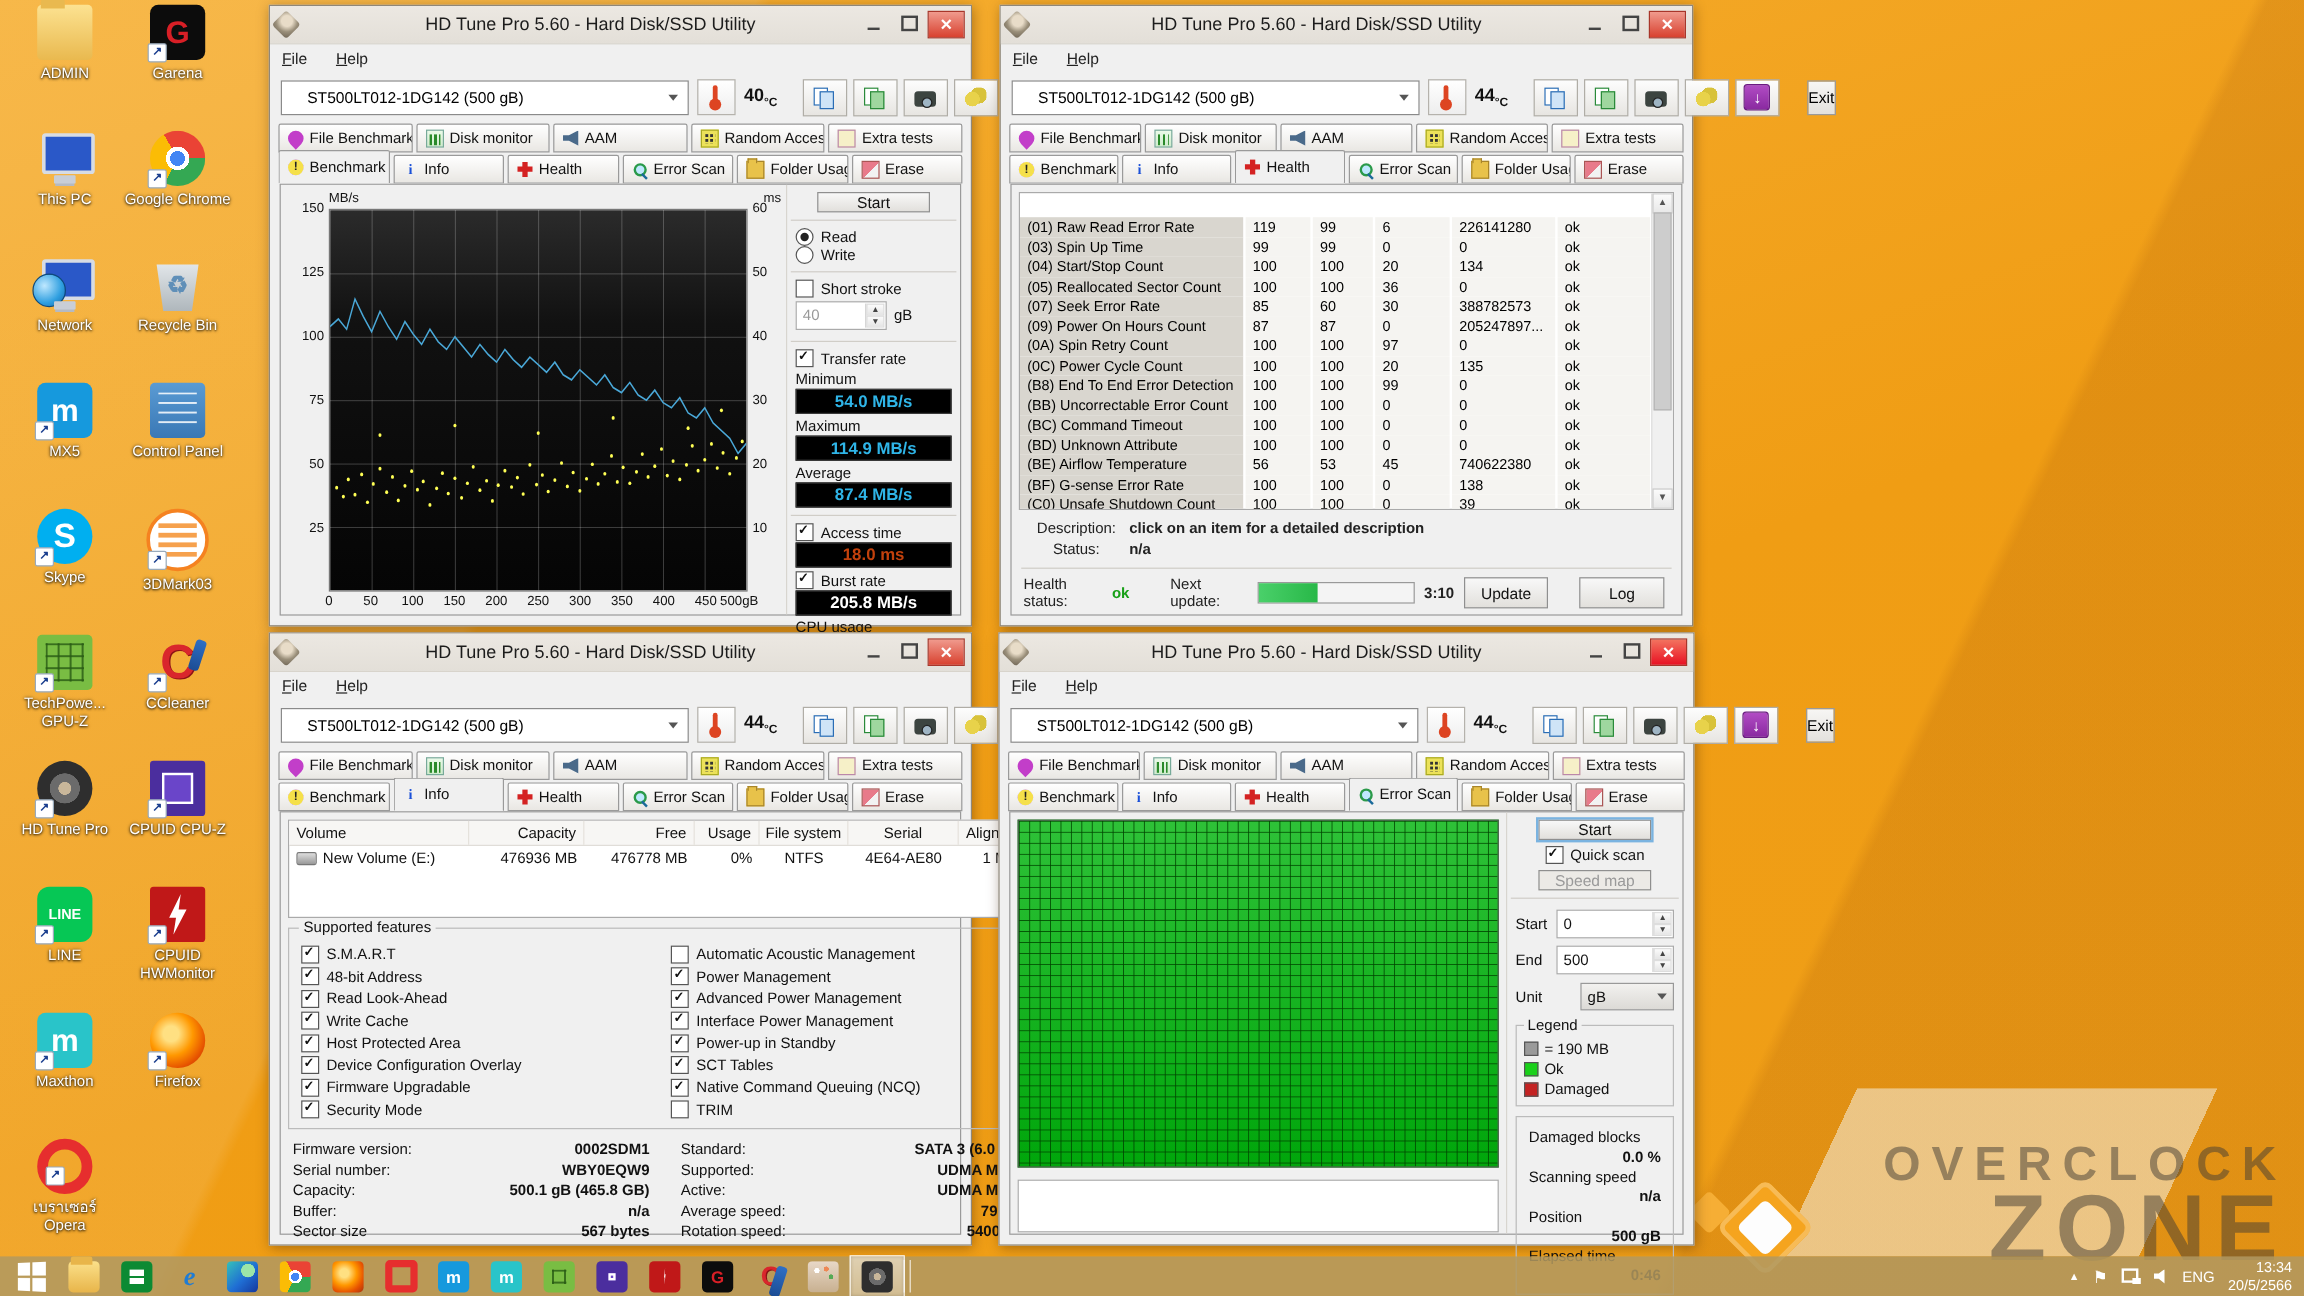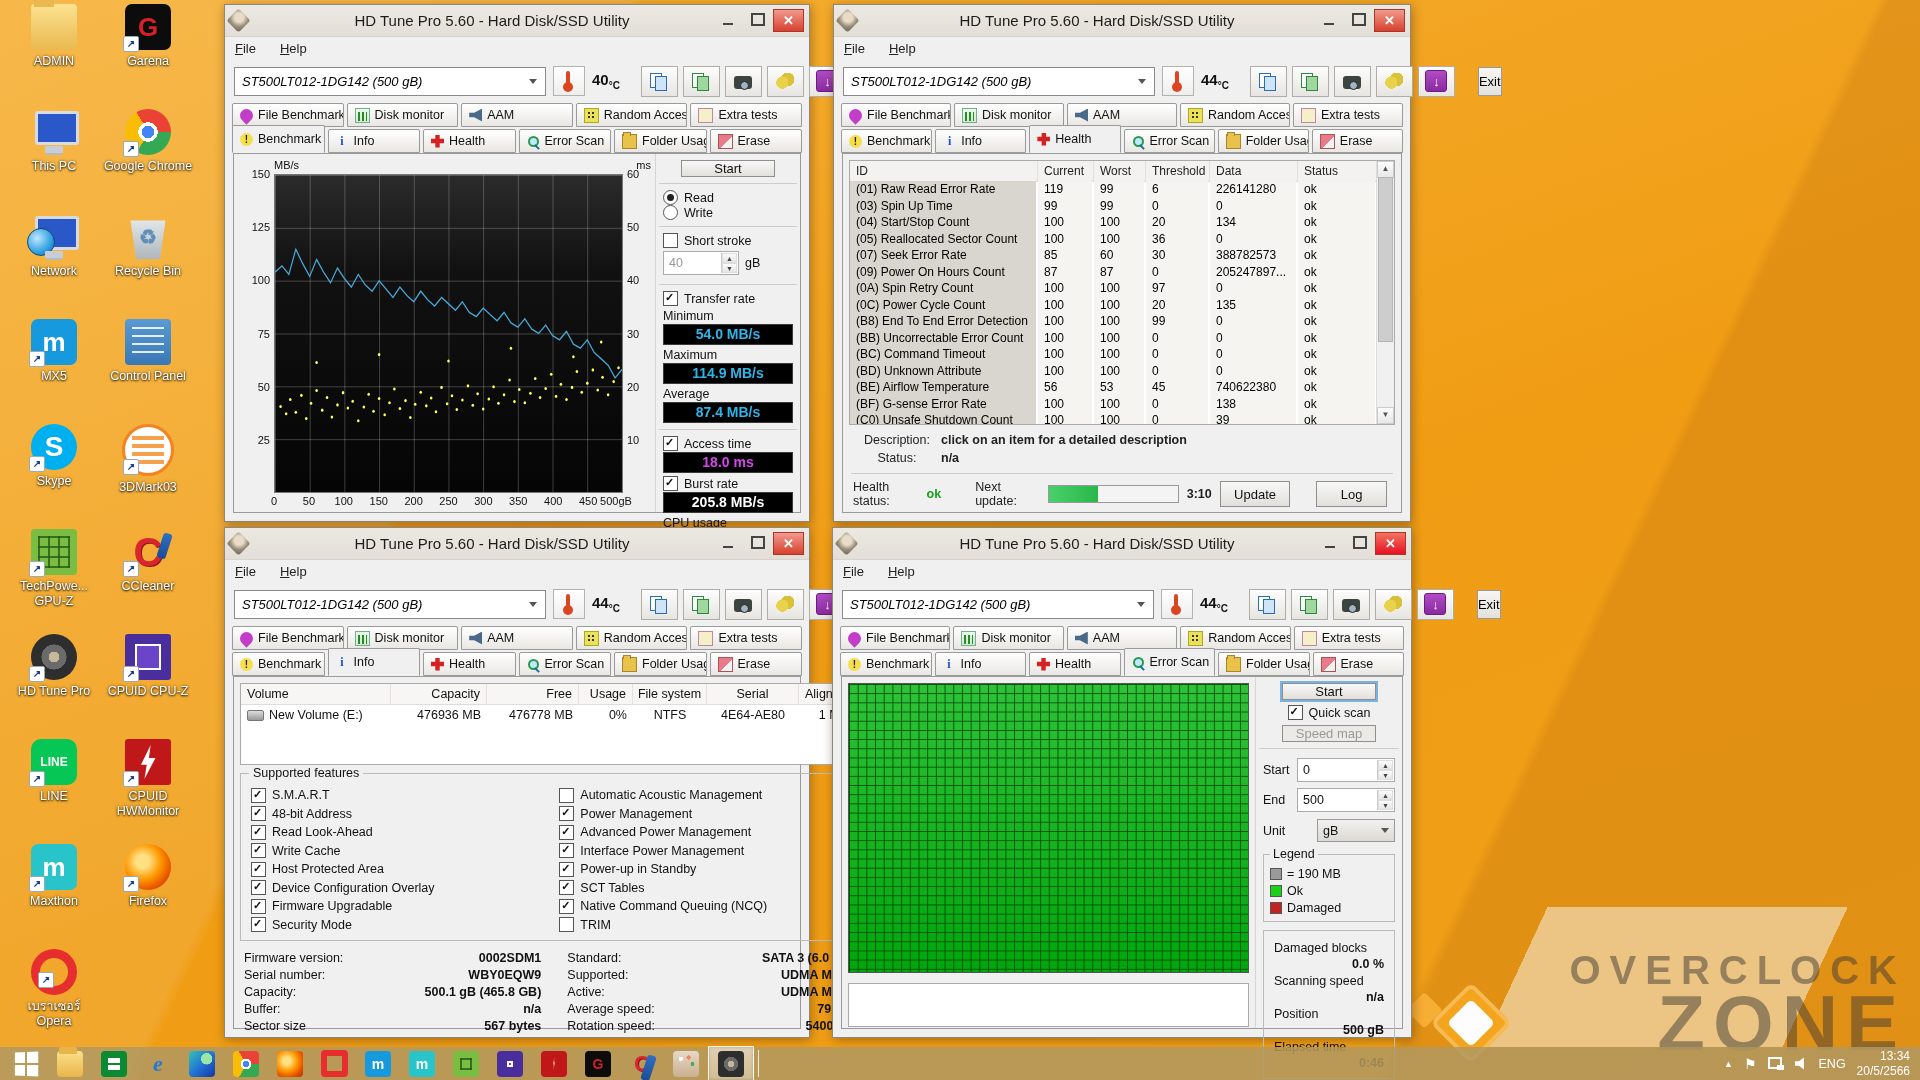--- a/index.html
+++ b/index.html
@@ -120,21 +120,21 @@
   .capbtns{margin-left:auto;display:flex;gap:1px;z-index:1;}
   .capbtn{width:29px;height:21px;display:flex;align-items:center;justify-content:center;color:#333;font-size:12px;}
   .capbtn .mingl{width:10px;height:2px;background:#444;margin-top:8px;}
   .capbtn .maxgl{width:10px;height:9px;border:2px solid #444;}
   .capbtn.close{background:linear-gradient(#f09a8d,#d8412f);border:1px solid #a8362a;color:#fff;font-size:13px;font-weight:bold;}
   .win.activewin .capbtn.close{background:linear-gradient(#f3735f,#e81123);}
   .menubar{height:23px;display:flex;gap:24px;align-items:center;padding:0 10px;font-size:13px;color:#222;flex:none;}
   .menu-item::first-letter{text-decoration:underline;}
   .toolbar{height:42px;display:flex;align-items:center;padding:0 9px;gap:7px;flex:none;}
   .drive-select{width:296px;height:27px;border:1px solid #8a8a8a;background:#fff;font-size:13px;
-    display:flex;align-items:center;padding:0 7px;position:relative;flex:none;font-style:italic;}
+    display:flex;align-items:center;padding:0 21px;position:relative;flex:none;}
   .drive-select::after{content:"";position:absolute;right:8px;top:11px;border:4px solid transparent;border-top:5px solid #555;}
   .thermo{width:30px;height:28px;border:1px solid #b5b2ac;background:linear-gradient(#fff,#eee);position:relative;flex:none;}
   .thermo::before{content:"";position:absolute;left:12px;top:4px;width:4px;height:14px;background:#d42;border-radius:2px;}
   .thermo::after{content:"";position:absolute;left:9px;bottom:3px;width:10px;height:10px;background:#d42;border-radius:50%;}
   .temp{font-size:15px;font-weight:bold;color:#111;white-space:nowrap;}
   .temp .deg{font-size:10px;vertical-align:sub;}
   .tbtns{display:flex;gap:5px;margin-left:14px;}
   .tbtn{width:35px;height:29px;border:1px solid #b0ada6;background:linear-gradient(#fdfdfd,#e7e5e1);
     display:flex;align-items:center;justify-content:center;position:relative;}
   .tico{position:relative;width:18px;height:16px;}
@@ -208,21 +208,21 @@
   .radio.on::after{content:"";position:absolute;inset:3px;background:#222;border-radius:50%;}
   .check{width:13px;height:13px;border:1px solid #555;background:#fff;position:relative;flex:none;font-size:11px;line-height:12px;text-align:center;color:#111;}
   .check.on::after{content:"\2713";position:absolute;left:1px;top:-1px;font-weight:bold;}
   .spinrow{display:flex;align-items:center;gap:6px;margin:3px 0;}
   .spinbox{width:64px;height:22px;border:1px solid #aaa;background:#fff;color:#999;display:flex;align-items:center;padding:0 5px;position:relative;}
   .spinarrows{position:absolute;right:1px;top:1px;bottom:1px;width:15px;border-left:1px solid #ccc;
     display:flex;flex-direction:column;}
   .spinarrows i{flex:1;font-size:7px;font-style:normal;display:flex;align-items:center;justify-content:center;color:#444;background:linear-gradient(#fbfbfb,#e5e5e5);border:1px solid #ddd;}
   .vlabel{margin-top:3px;}
   .vbox{background:#000;border:1px solid #3a3a3a;color:#2fb5e8;font-weight:bold;font-size:14px;text-align:center;padding:1px 0 2px;margin-top:1px;}
-  .vbox.yel{color:#d946ef;} .vbox.wht{color:#fff;}
+  .vbox.yel{color:#c2410c;} .vbox.wht{color:#fff;}
 
   
   .healthwrap{flex:1;display:flex;flex-direction:column;min-height:0;}
   .smart{margin:6px 6px 2px;border:1px solid #aaa;background:#fff;flex:1;position:relative;overflow:hidden;font-size:12px;}
   .srow{display:grid;grid-template-columns:188px 56px 52px 64px 88px 1fr;height:16.5px;align-items:center;}
   .srow.head{height:20px;background:#f3f2f0;border-bottom:1px solid #e0ddd8;color:#222;}
   .srow.head div{border-right:1px solid #e3e0da;height:100%;display:flex;align-items:center;padding-left:6px;}
   .srow div{padding-left:6px;white-space:nowrap;overflow:hidden;}
   .srow .idc{background:#d9d6cf;height:100%;display:flex;align-items:center;margin-right:2px;}
   .srow:not(.head) div:not(.idc){background:#f5f4f1;height:100%;display:flex;align-items:center;margin-right:2px;}
@@ -736,28 +736,20 @@
         <span>Folder Usage</span>
       </div>
       <div class="tab">
         <span class="ti ti-erase"></span>
         <span>Erase</span>
       </div>
     </div>
   <div class="panel">
     <div class="healthwrap">
       <div class="smart">
-        <div class="srow head" id="smart-head">
-            <div>ID</div>
-            <div>Current</div>
-            <div>Worst</div>
-            <div>Threshold</div>
-            <div>Data</div>
-            <div>Status</div>
-          </div>
         <div class="sbody" id="smart-body">
             <div class="srow">
               <div class="idc">(01) Raw Read Error Rate</div>
               <div>119</div>
               <div>99</div>
               <div>6</div>
               <div>226141280</div>
               <div>ok</div>
             </div>
             <div class="srow">

